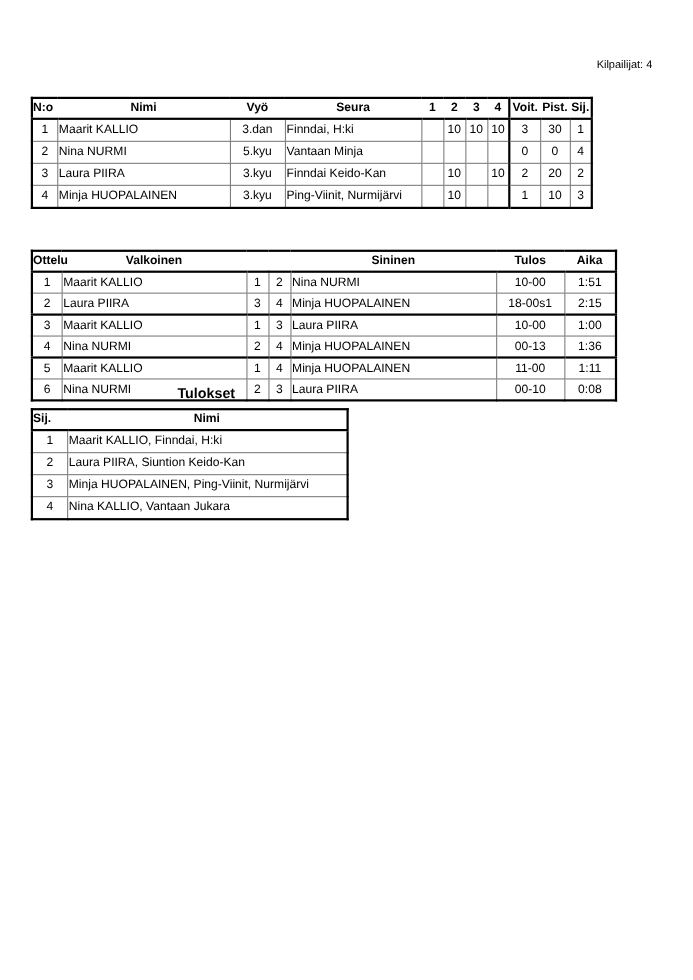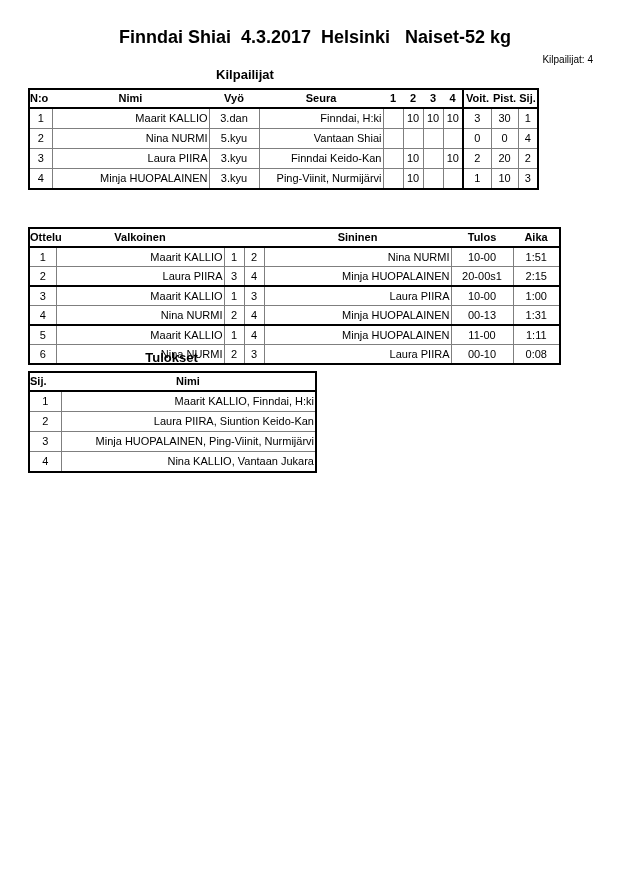--- a/index.html
+++ b/index.html
@@ -6,50 +6,48 @@
   body{width:630px;height:891px;background:#fff;color:#000;
        font-family:"Liberation Sans",sans-serif;}
   .page{position:relative;width:630px;height:891px;background:#fff;overflow:hidden}
 
   .doc-title{position:absolute;top:27px;left:0;width:630px;text-align:center;
              font-size:18px;font-weight:bold;white-space:pre}
   .count-label{position:absolute;top:54px;right:37px;font-size:10px;font-weight:normal}
   .section-title{position:absolute;font-size:13px;font-weight:bold;text-align:center;white-space:nowrap}
   #t1-title{top:67px;left:28px;width:434px}
   #t2-title{top:196px;left:28px;width:500px}
-  #t3-title{top:350px;left:28px;width:287px}
+  #t3-title{top:350px;left:44px;width:287px}
 
   table.sheet{position:absolute;border-collapse:collapse;table-layout:fixed;
               font-size:11px;line-height:1;border:2px solid #000;background:#fff}
   table.sheet td{border:1px solid #7f7f7f;height:18px;padding:0 1px;
                  overflow:hidden;white-space:nowrap}
   table.sheet th{border:0;border-bottom:2px solid #000;height:17px;padding:0;
                  font-size:11px;font-weight:bold;white-space:nowrap;overflow:visible}
   #competitors{left:28px;top:88px;width:509px}
   #competitors td{height:19px}
   #matches{left:28px;top:227px;width:531px}
   #results{left:28px;top:371px;width:287px}
   #results td{height:19px}
 
   .c{text-align:center}
-  .l{text-align:right;padding-left:5px}
+  .l{text-align:left;padding-left:5px}
   .hl{text-align:left;padding-left:1px}
   .sep-l{border-left:2px solid #000 !important}
   tr.round-sep td{border-bottom:2px solid #000}
   td.br-dark{border-right-color:#404040}
 </style>
 </head>
 <body>
 
 <div class="page">
 
-  <div class="doc-title">Finndai Shiai  4.3.2017  Helsinki   Naiset-52 kg</div>
   <div class="count-label">Kilpailijat: 4</div>
 
-  <div class="section-title" id="t1-title">Kilpailijat</div>
 
   <table class="sheet" id="competitors">
     <colgroup>
       <col style="width:23px">
         <col style="width:157px">
         <col style="width:50px">
         <col style="width:124px">
       <col style="width:20px">
         <col style="width:20px">
         <col style="width:20px">
@@ -84,21 +82,21 @@
         <td class="c">10</td>
         <td class="c">10</td>
         <td class="c sep-l">3</td>
         <td class="c">30</td>
         <td class="c">1</td>
       </tr>
       <tr>
         <td class="c">2</td>
         <td class="l">Nina NURMI</td>
         <td class="c">5.kyu</td>
-        <td class="l">Vantaan Shiai</td>
+        <td class="l">Vantaan Minja</td>
         <td class="c"></td>
         <td class="c"></td>
         <td class="c"></td>
         <td class="c"></td>
         <td class="c sep-l">0</td>
         <td class="c">0</td>
         <td class="c">4</td>
       </tr>
       <tr>
         <td class="c">3</td>
@@ -159,40 +157,40 @@
         <td class="l">Nina NURMI</td>
         <td class="c">10-00</td>
         <td class="c">1:51</td>
       </tr>
       <tr class="round-sep">
         <td class="c">2</td>
         <td class="l br-dark">Laura PIIRA</td>
         <td class="c">3</td>
         <td class="c br-dark">4</td>
         <td class="l">Minja HUOPALAINEN</td>
-        <td class="c">20-00s1</td>
+        <td class="c">18-00s1</td>
         <td class="c">2:15</td>
       </tr>
       <tr>
         <td class="c">3</td>
         <td class="l br-dark">Maarit KALLIO</td>
         <td class="c">1</td>
         <td class="c br-dark">3</td>
         <td class="l">Laura PIIRA</td>
         <td class="c">10-00</td>
         <td class="c">1:00</td>
       </tr>
       <tr class="round-sep">
         <td class="c">4</td>
         <td class="l br-dark">Nina NURMI</td>
         <td class="c">2</td>
         <td class="c br-dark">4</td>
         <td class="l">Minja HUOPALAINEN</td>
         <td class="c">00-13</td>
-        <td class="c">1:31</td>
+        <td class="c">1:36</td>
       </tr>
       <tr>
         <td class="c">5</td>
         <td class="l br-dark">Maarit KALLIO</td>
         <td class="c">1</td>
         <td class="c br-dark">4</td>
         <td class="l">Minja HUOPALAINEN</td>
         <td class="c">11-00</td>
         <td class="c">1:11</td>
       </tr>

